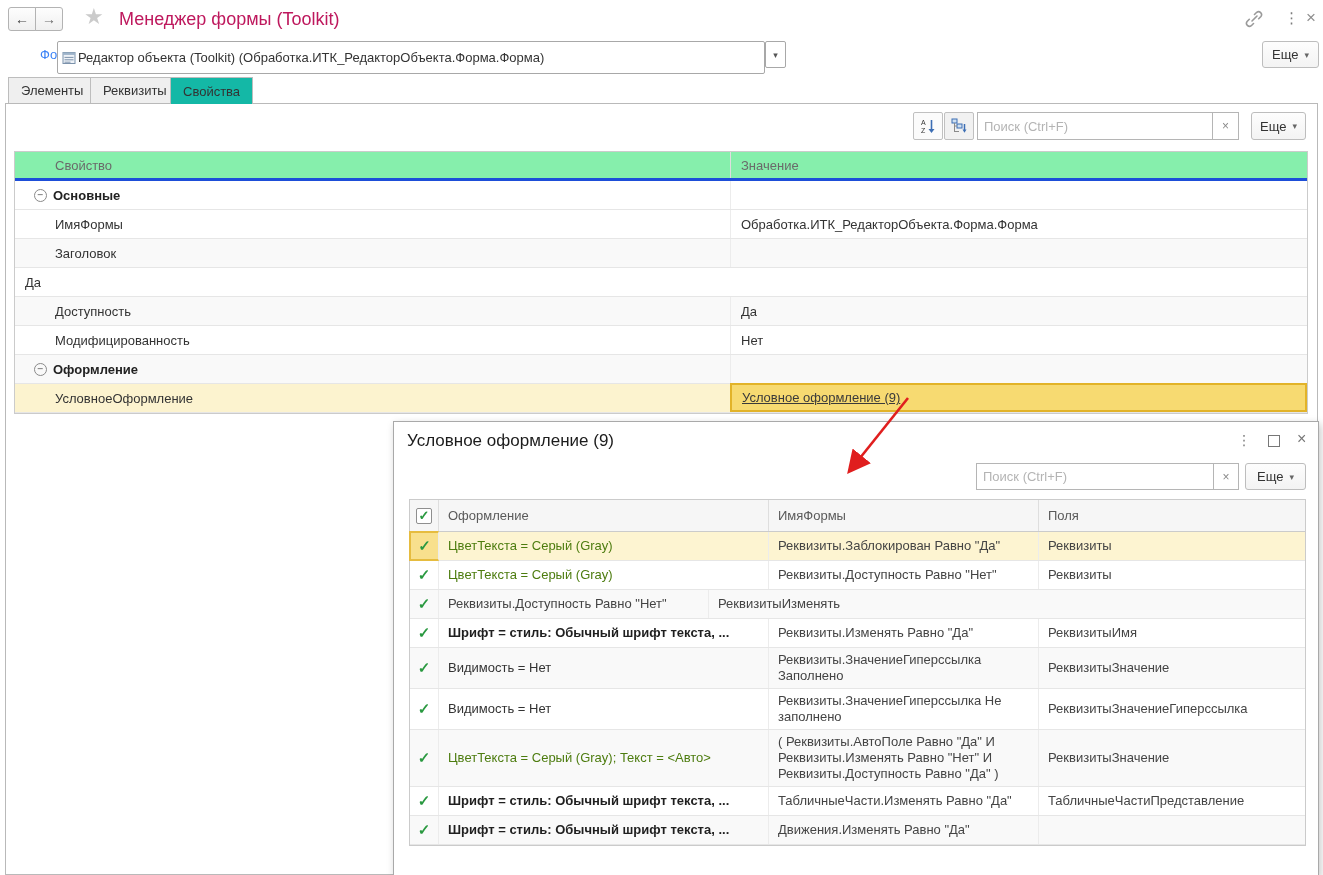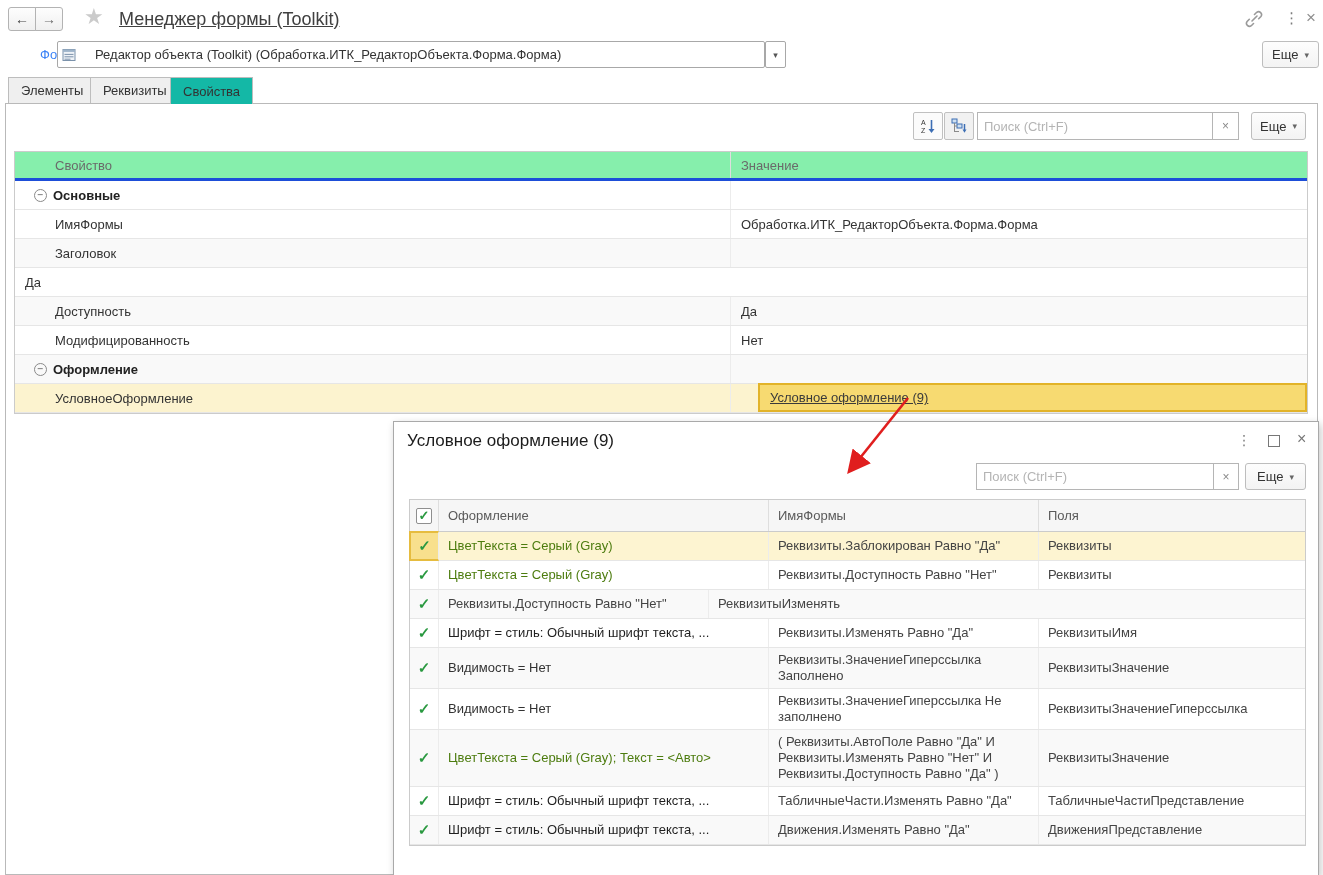--- a/index.html
+++ b/index.html
@@ -14,32 +14,32 @@
   
   #navpair { left:8px; top:7px; display:flex; }
   .navbtn {
     width:28px; height:24px; background:linear-gradient(#fdfdfd,#f0f0f0);
     border:1px solid #b3b3b3; display:flex; align-items:center; justify-content:center;
     font-size:14px; color:#3f3f3f; cursor:pointer;
   }
   .navbtn.first { border-radius:3px 0 0 3px; }
   .navbtn.second { border-radius:0 3px 3px 0; margin-left:-1px; color:#6b6b6b; }
   #fav-star { left:84px; top:4px; font-size:22px; color:#cbcbcb; }
-  #page-title { left:119px; top:9px; font-size:18px; color:#404040;text-decoration:underline; }
+  #page-title { left:119px; top:9px; font-size:18px; color:#be185d; }
   .hdr-ico { color:#8f8f8f; cursor:pointer; }
   #link-ico { left:1244px; top:10px; }
   #kebab-main { left:1284px; top:9px; font-size:15px; letter-spacing:0; color:#7d7d7d; }
   #close-main { left:1306px; top:8px; font-size:17px; }
 
   
   #form-label { left:5px; top:47px; color:#3b82f6;margin-left:35px; }
   #form-combo {
-    left:57px; top:41px; width:708px; height:27px;
+    left:57px; top:41px; width:708px; height:33px;
     border:1px solid #a8a8a8; border-radius:2px; background:#fff;
-    display:flex; align-items:center; padding-left:4px; gap:19px;
+    display:flex; align-items:center; padding-left:4px; gap:2px;
   }
   #form-dd {
     left:765px; top:41px; width:21px; height:27px;
     border:1px solid #a8a8a8; border-radius:2px; background:#fff;
     display:flex; align-items:center; justify-content:center;
     font-size:9px; color:#555; cursor:pointer;
   }
   .more-btn {
     height:27px; background:linear-gradient(#fdfdfd,#f3f3f3);
     border:1px solid #bdbdbd; border-radius:3px;
@@ -80,21 +80,21 @@
   #clear-main { left:1212px; top:112px; width:27px; height:28px; }
   #more-toolbar { left:1251px; top:112px; width:55px; height:28px; }
 
   
   #ptable { left:14px; top:151px; width:1294px; border:1px solid #cbcbcb; background:#fff; }
   .phead { display:flex; height:29px; background:#86efac; border-bottom:3px solid #1d4ed8; color:#6a6a6a; }
   .phead .c1 { width:716px; display:flex; align-items:center; padding-left:40px; border-right:1px solid #dedede; }
   .phead .c2 { flex:1; display:flex; align-items:center; padding-left:10px; }
   .prow { display:flex; height:29px; border-bottom:1px solid #e6e6e6; background:#fff; }
   .prow.shade { background:#f9f9f9; }
-  .prow.sel { background:#fcf3cf;gap:28px; }
+  .prow.sel { background:#fcf3cf; }
   .prow .c1 { width:716px; display:flex; align-items:center; border-right:1px solid #ececec; }
   .prow .c2 { flex:1; display:flex; align-items:center; padding-left:10px;text-align:center; }
   .prow.group .c1 { font-weight:bold; color:#222; }
   .gicon {
     width:13px; height:13px; border:1px solid #8a8a8a; border-radius:50%;
     display:inline-flex; align-items:center; justify-content:center;
     font-size:10px; line-height:10px; color:#8a8a8a; margin:0 6px 0 19px; flex:none;
   }
   .pname-child { padding-left:40px; }
   .valcell-sel {
@@ -135,21 +135,21 @@
   .crow > div { display:flex; align-items:center; padding-top:4px; padding-bottom:4px; }
   .crow .col-chk { border-right:1px solid #ececec; }
   .crow .col-app { border-right:1px solid #ececec; }
   .crow .col-cond { border-right:1px solid #ececec; }
   .chk { color:#2a9940; font-weight:bold; font-size:15px; }
   .chkcell-sel {
     background:#f8e08d; border:2px solid #e6bc3f;
     margin:-1px 0 -1px -1px; width:30px !important;
   }
   .app-gray { color:#4d7c0f; }
-  .app-bold { font-weight:normal; color:#1f1f1f; }
+  .app-bold { font-weight:bold; color:#1f1f1f; }
   .celltext { line-height:16px; }
   .cond-txt, .fld-txt { color:#444; }
 
   
   #arrow-svg { left:820px; top:388px; width:110px; height:95px; z-index:20; pointer-events:none; }
 </style>
 </head>
 <body>
 
 <div id="navpair" class="abs">
@@ -443,23 +443,20 @@
         <div class="crow shade">
           <div class="col-chk">
             <span class="chk">✓</span>
           </div>
           <div class="col-app">
             <span class="celltext app-bold">Шрифт = стиль: Обычный шрифт текста, ...</span>
           </div>
           <div class="col-cond">
             <span class="celltext cond-txt">Движения.Изменять Равно "Да"</span>
           </div>
-          <div class="col-fld">
-            <span class="celltext fld-txt">ДвиженияПредставление</span>
-          </div>
         </div>
       </div>
   </div>
 </div>
 
 <svg id="arrow-svg" class="abs">
   <defs>
     <marker id="ah" markerWidth="9" markerHeight="9" refX="6" refY="4.5" orient="auto">
       <polygon points="0,0 9,4.5 0,9" fill="#e01e1e"></polygon>
     </marker>

